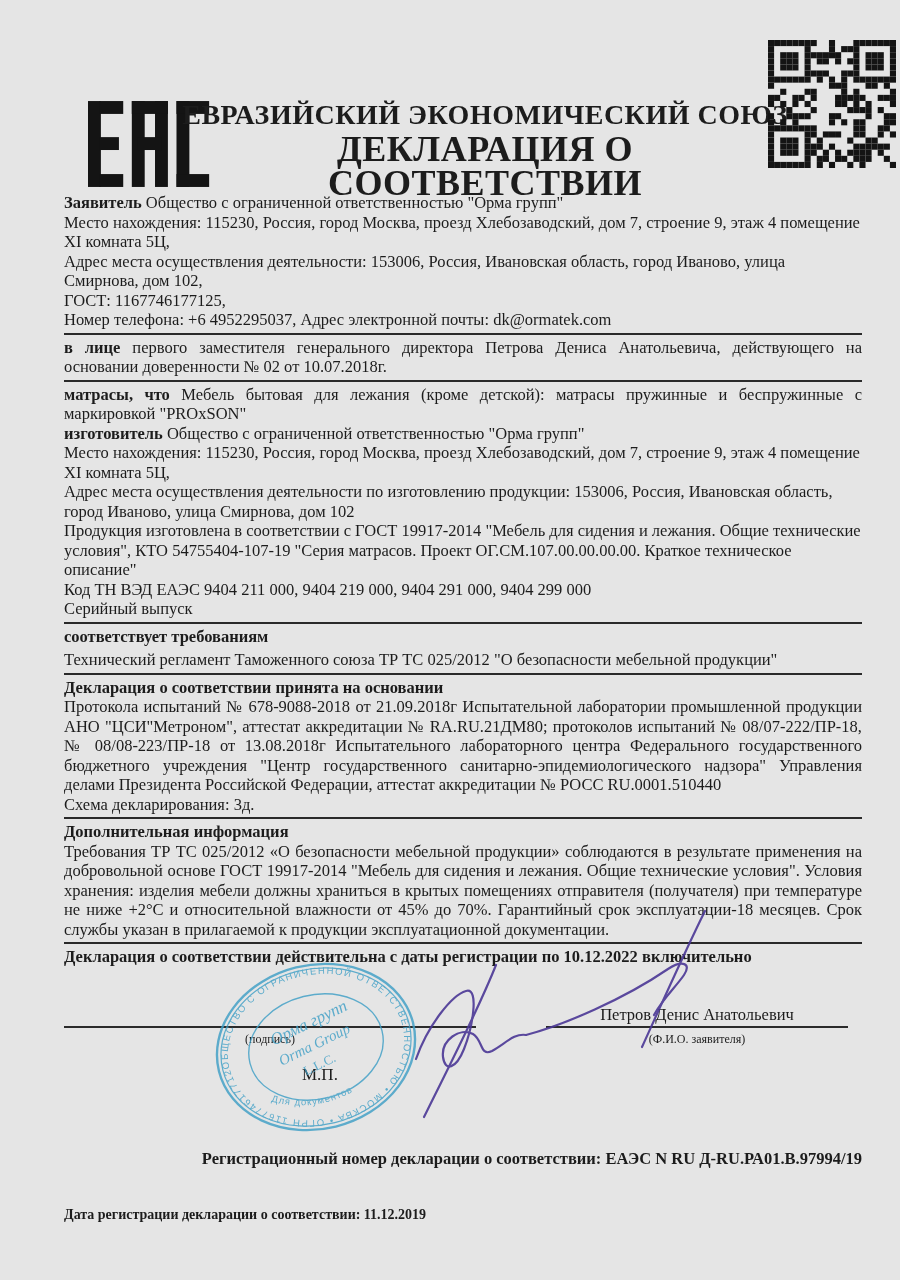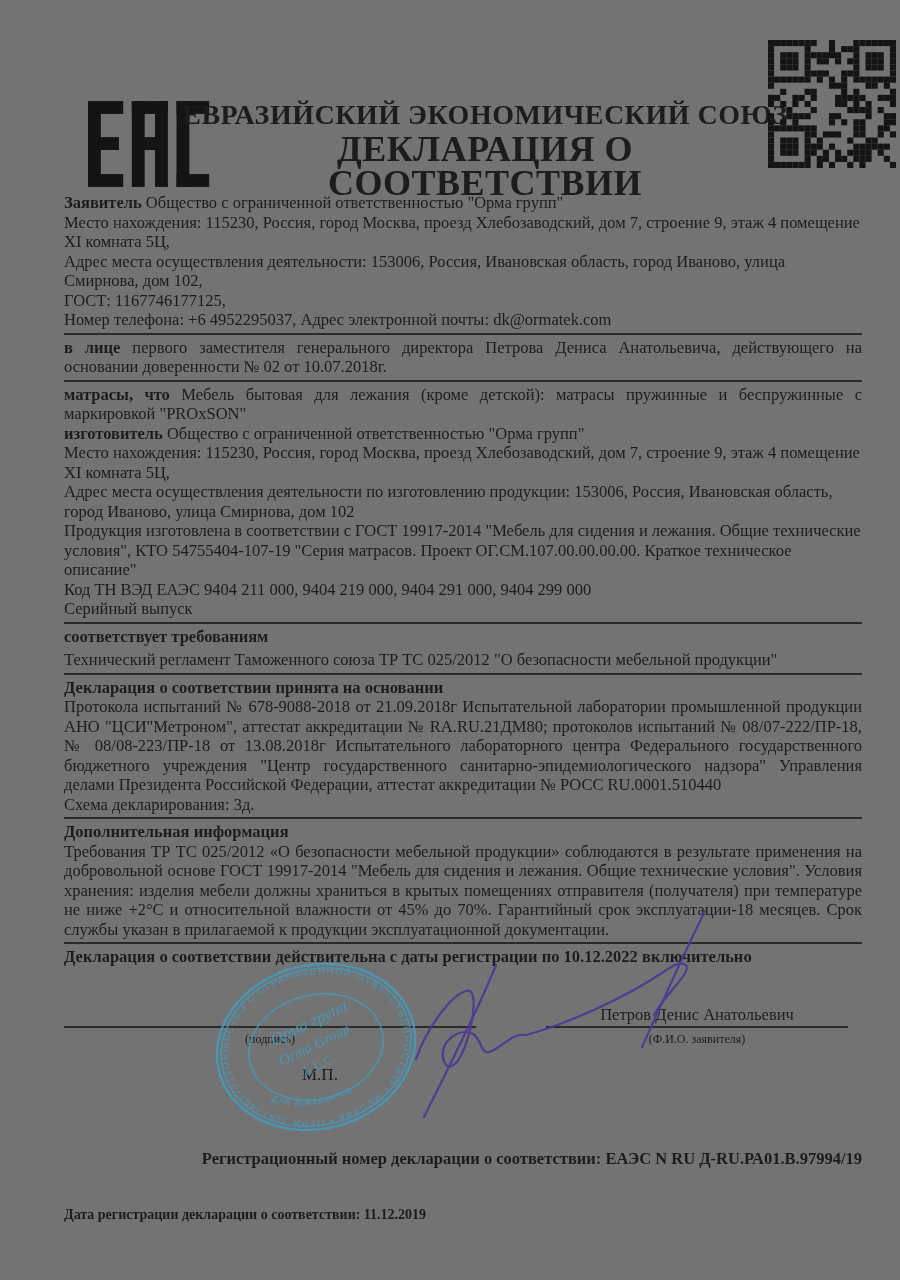--- a/index.html
+++ b/index.html
@@ -1,18 +1,18 @@
 <!DOCTYPE html>
 <html lang="ru"><head>
 <meta charset="utf-8">
 <style>
   html,body{margin:0;padding:0;background:#9a9a9a;}
   .page{
     width:900px;height:1280px;margin:0 auto;position:relative;
-    background:#737373;overflow:hidden;
+    background:#e5e5e5;overflow:hidden;
     font-family:"Liberation Serif","DejaVu Serif",serif;
     color:#1c1c1c;
   }
   
   .hdr{position:absolute;top:0;left:0;width:100%;height:195px;}
   .eac-logo{position:absolute;left:88px;top:96px;width:122px;height:96px;}
   .titles{position:absolute;left:180px;top:98px;width:610px;text-align:center;}
   .titles .t1{font-size:28px;font-weight:bold;letter-spacing:.5px;line-height:34px;}
   .titles .t2{font-size:36px;font-weight:bold;letter-spacing:.5px;line-height:34px;}
   .qr{position:absolute;right:4px;top:40px;width:128px;height:128px;}

